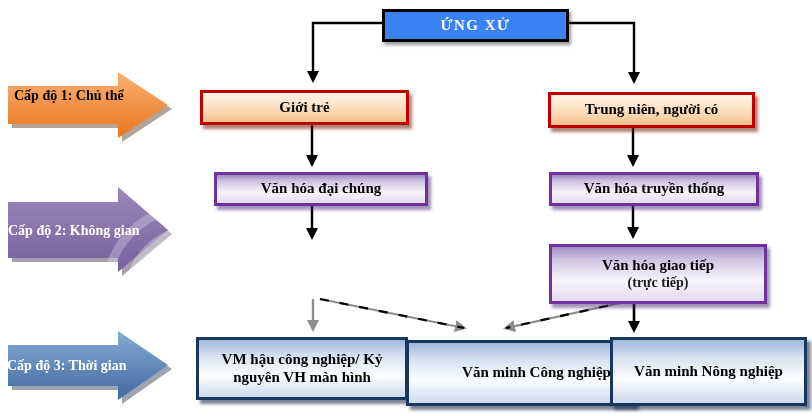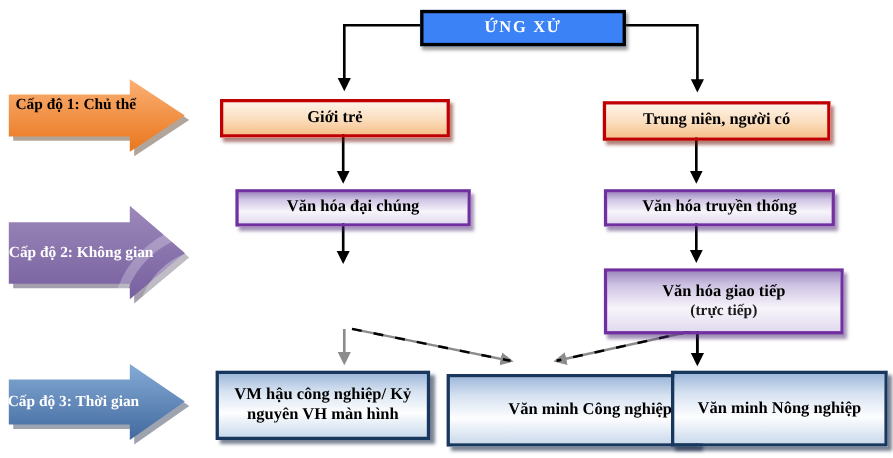--- a/index.html
+++ b/index.html
@@ -126,21 +126,21 @@
   </div>
   <div class="box purple-box" style="left:549px;top:172px;width:204px;height:28px;">
     <span>Văn hóa truyền thống</span>
   </div>
 
   <div class="box purple-box" style="left:549px;top:244px;width:212px;height:54px;">
     <span>Văn hóa giao tiếp</span>
     <span class="sub-dark">(trực tiếp)</span>
   </div>
 
-  <div class="box blue-box" style="left:196px;top:337px;width:195px;height:63px;padding:0 4px;box-sizing:border-box;">
+  <div class="box blue-box" style="left:196px;top:337px;width:212px;height:63px;padding:0 4px;box-sizing:border-box;">
     <span>VM hậu công nghiệp/ Kỷ nguyên VH màn hình</span>
   </div>
   <div class="box blue-box" style="left:406px;top:340px;width:191px;height:60px;padding-left:32px;">
     <span>Văn minh Công nghiệp</span>
   </div>
   <div class="box blue-box" style="left:610px;top:337px;width:191px;height:63px;">
     <span>Văn minh Nông nghiệp</span>
   </div>
 
 </div>

